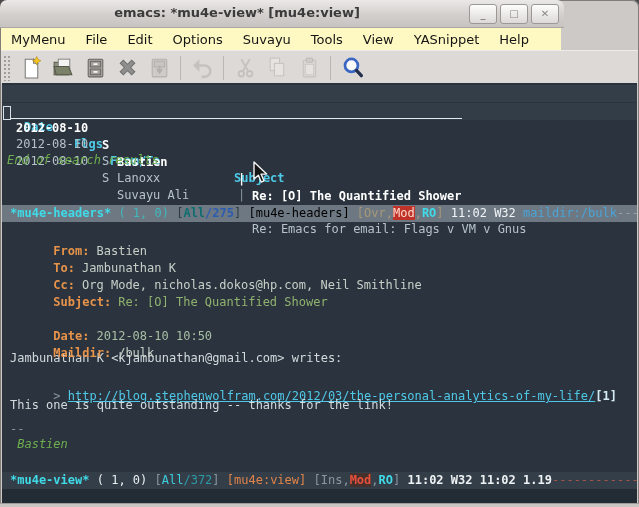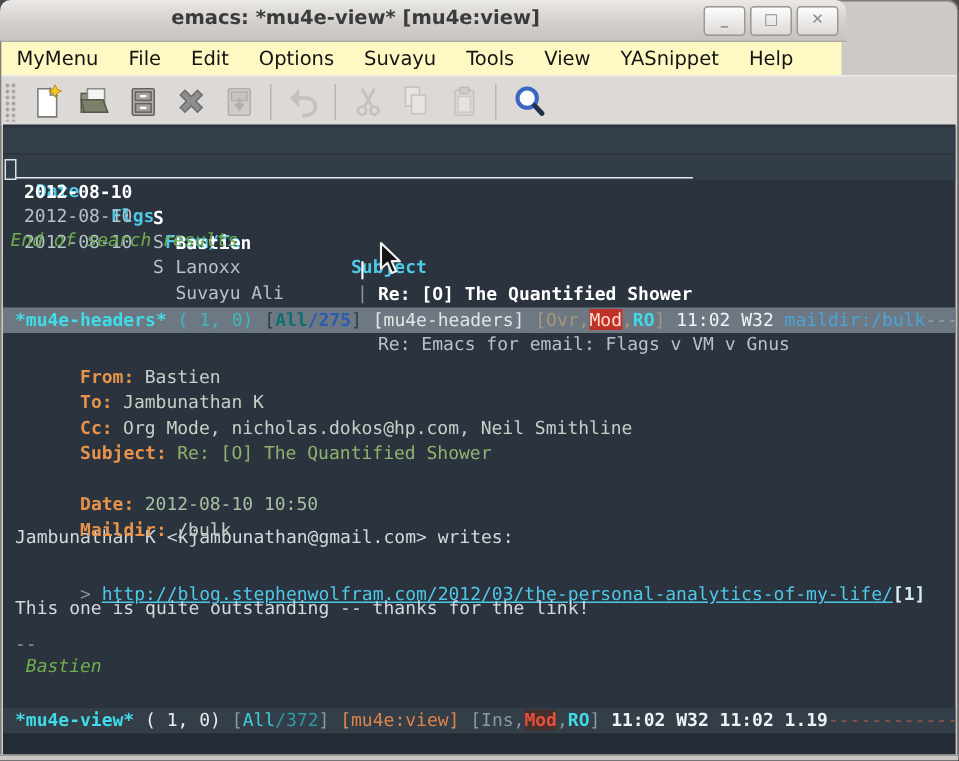--- a/index.html
+++ b/index.html
@@ -42,21 +42,21 @@
   .cursorbox{position:absolute;left:1px;top:23px;width:6px;height:12px;border:1px solid #d9e1e7;}
   .endmsg{position:absolute;left:5px;color:#6fae4e;font-style:italic;}
   
   .ml{position:absolute;left:0;width:635px;height:17px;padding-left:8px;box-sizing:border-box;overflow:hidden;}
   .ml1{top:122px;background:#6d7882;color:#2f3b45;}
   .ml2{top:389px;background:#343e48;color:#8997a1;}
   .ml1 .buf{color:#3fdbe8;font-weight:bold;}
   .ml1 .pos{color:#3fb8bc;}
   .ml1 .all{color:#0d6f6f;font-weight:bold;}
   .ml1 .tot{color:#2b5cb0;font-weight:bold;}
-  .ml1 .mode{color:#e5e5e5;}
+  .ml1 .mode{color:#000000;}
   .ml1 .muted{color:#a89878;}
   .ml1 .mod{background:#c03227;color:#ffd9cc;}
   .ml1 .ro{color:#3fdbe8;font-weight:bold;}
   .ml1 .time{color:#f2f5f7;font-weight:normal;}
   .ml1 .maildir{color:#4aa4d8;}
   .ml1 .dash{color:#97a1ab;}
   .ml2 .buf{color:#3fdbe8;font-weight:bold;}
   .ml2 .pos{color:#e9eef1;}
   .ml2 .all{color:#3fcede;}
   .ml2 .tot{color:#2b9aa6;}

